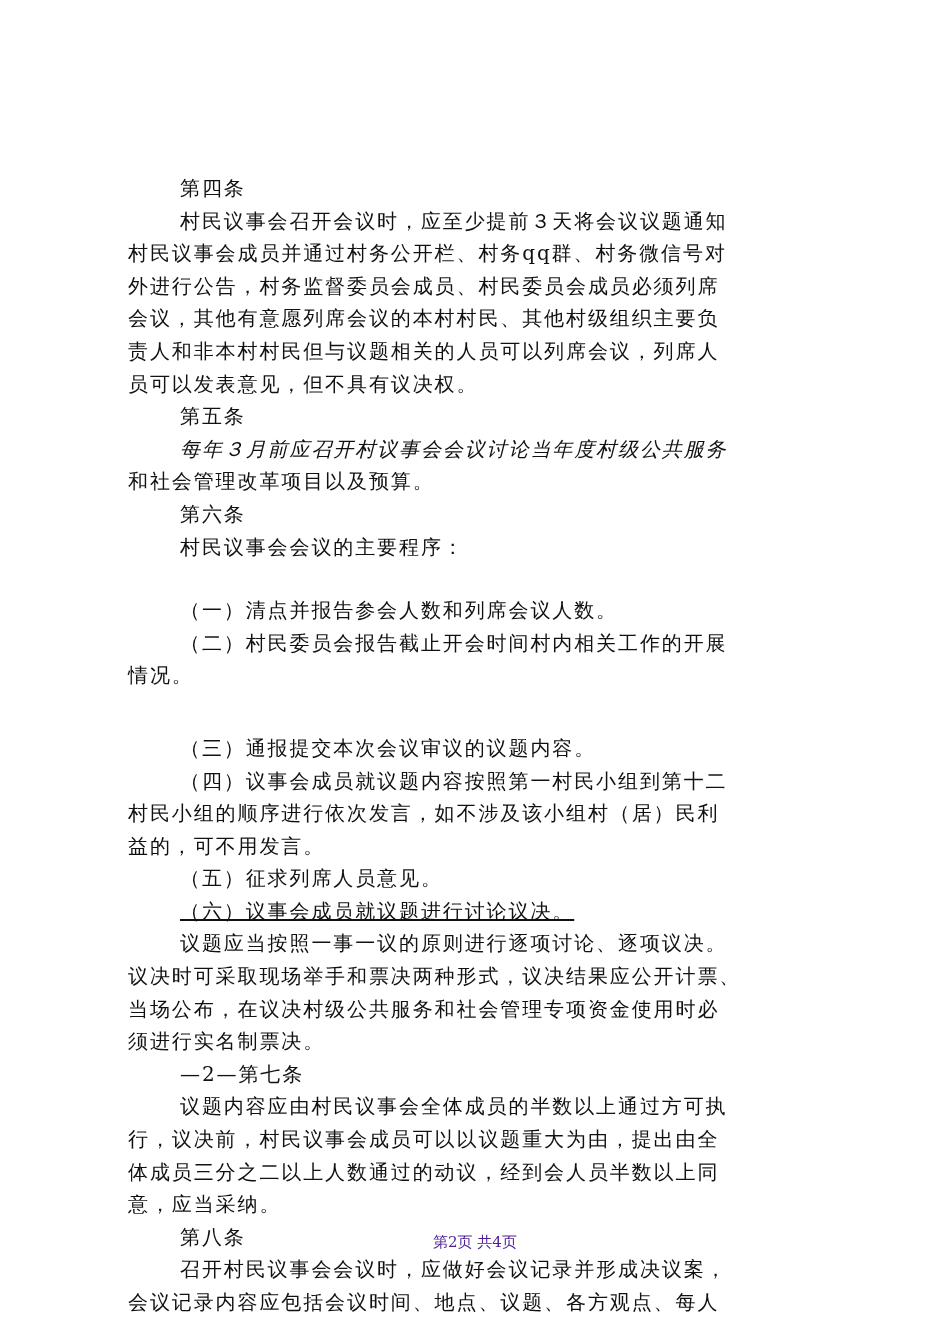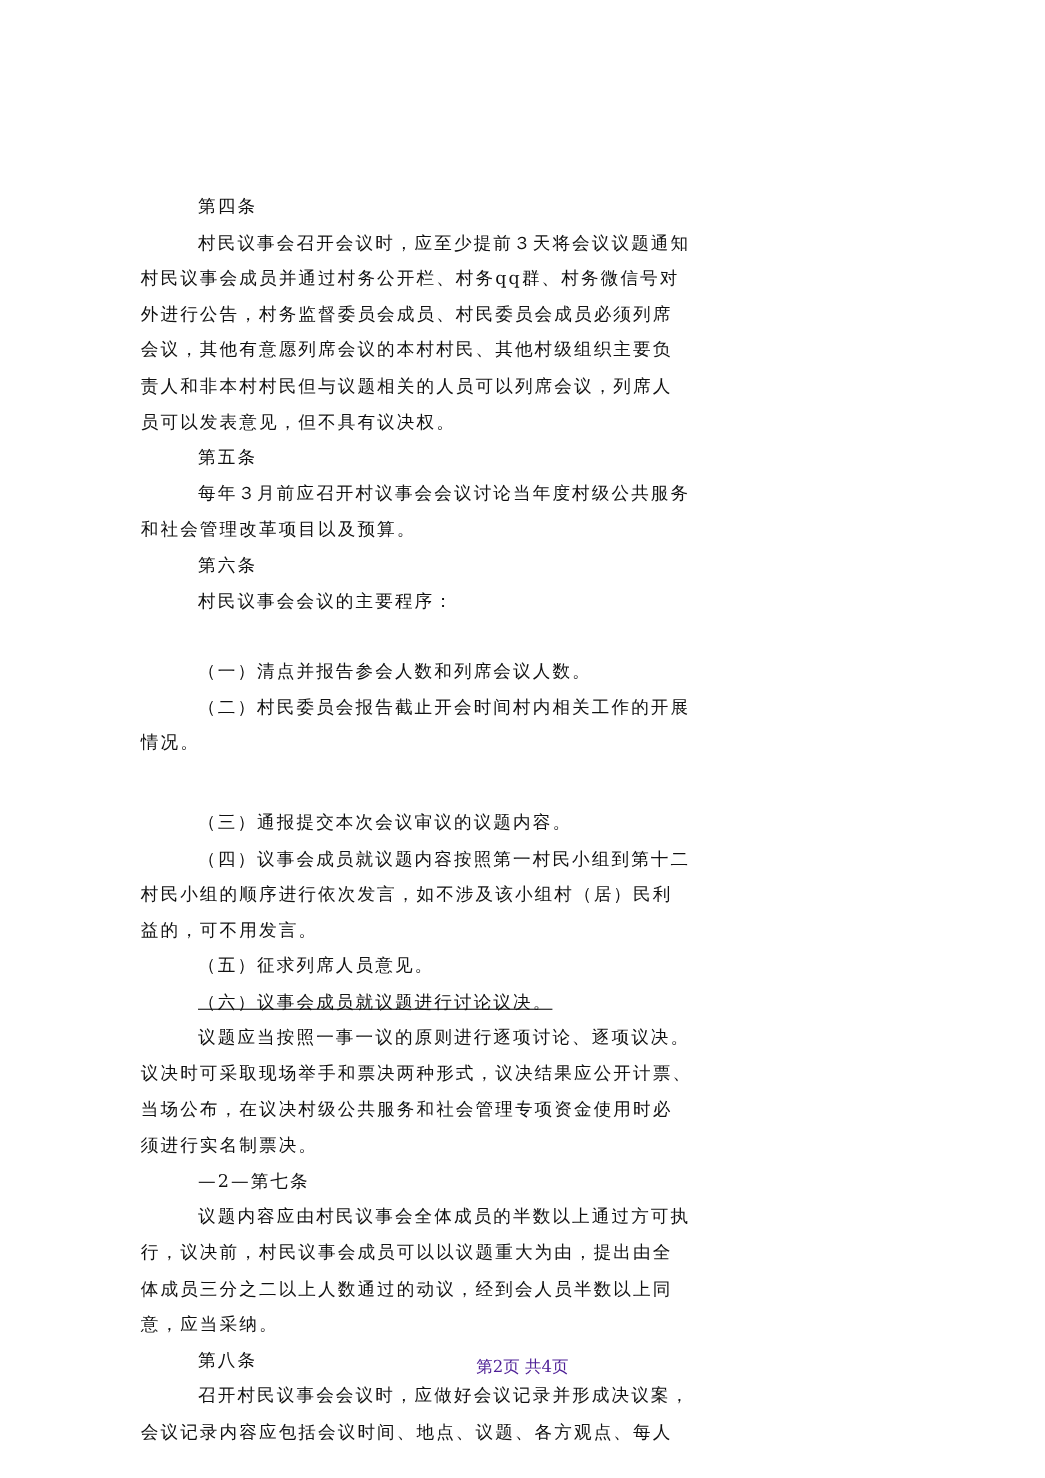--- a/index.html
+++ b/index.html
@@ -17,21 +17,21 @@
       width: 950px; height: 1344px;
       background: #ffffff;
     }
     .content {
       position: absolute;
       left: 128px;
       top: 172px;
       width: 702px;
     }
     .line {
-      font-size: 16px;
+      font-size: 20px;
       line-height: 32.6px;
       height: 32.6px;
       white-space: nowrap;
       letter-spacing: 1.9px;
     }
     .heading { padding-left: 52px; }
     .footer {
       position: absolute;
       left: 0; width: 950px;
       top: 1233px;
@@ -50,21 +50,21 @@
       <div>
         <div class="line" style="padding-left: 52px;">村民议事会召开会议时，应至少提前３天将会议议题通知</div>
         <div class="line">村民议事会成员并通过村务公开栏、村务qq群、村务微信号对</div>
         <div class="line">外进行公告，村务监督委员会成员、村民委员会成员必须列席</div>
         <div class="line">会议，其他有意愿列席会议的本村村民、其他村级组织主要负</div>
         <div class="line">责人和非本村村民但与议题相关的人员可以列席会议，列席人</div>
         <div class="line">员可以发表意见，但不具有议决权。</div>
       </div>
       <div class="line heading">第五条</div>
       <div>
-        <div class="line" style="padding-left: 52px;">每年３月前应召开村议事会会议讨论当年度村级公共服务</div>
+        <div class="line" style="padding-left: 52px; font-style: italic;">每年３月前应召开村议事会会议讨论当年度村级公共服务</div>
         <div class="line">和社会管理改革项目以及预算。</div>
       </div>
       <div class="line heading">第六条</div>
       <div>
         <div class="line" style="padding-left: 52px;">村民议事会会议的主要程序：</div>
       </div>
       <div>
         <div class="line" style="padding-left: 52px; margin-top: 31px;">（一）清点并报告参会人数和列席会议人数。</div>
       </div>
       <div>

